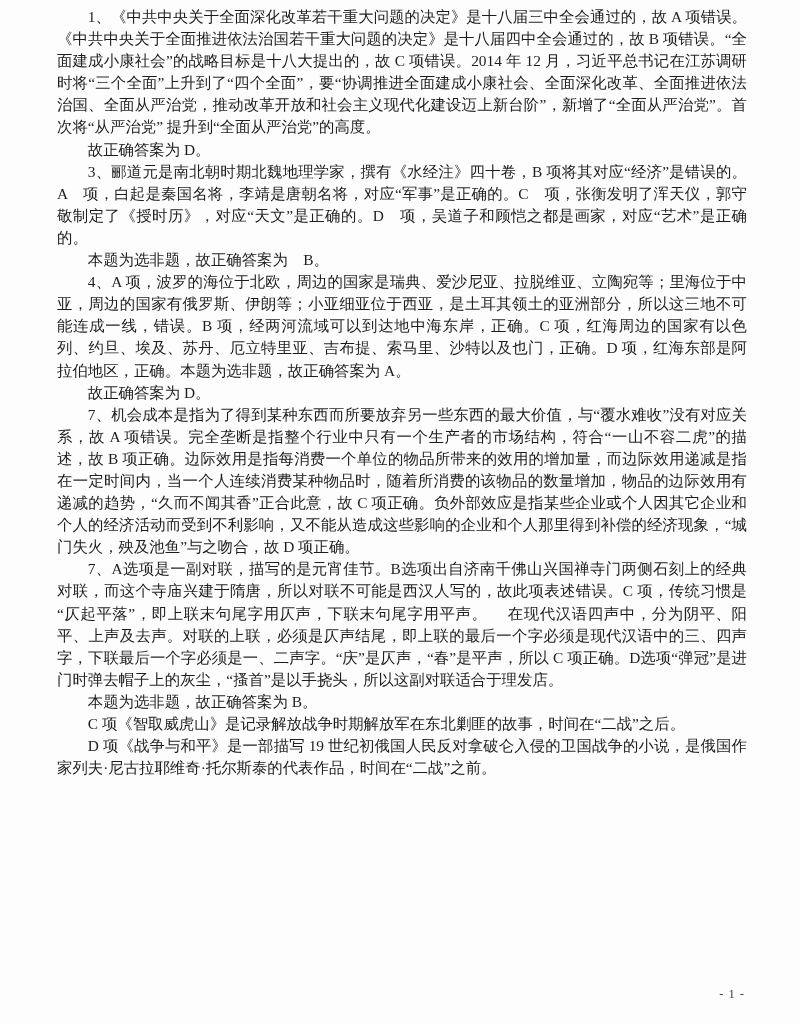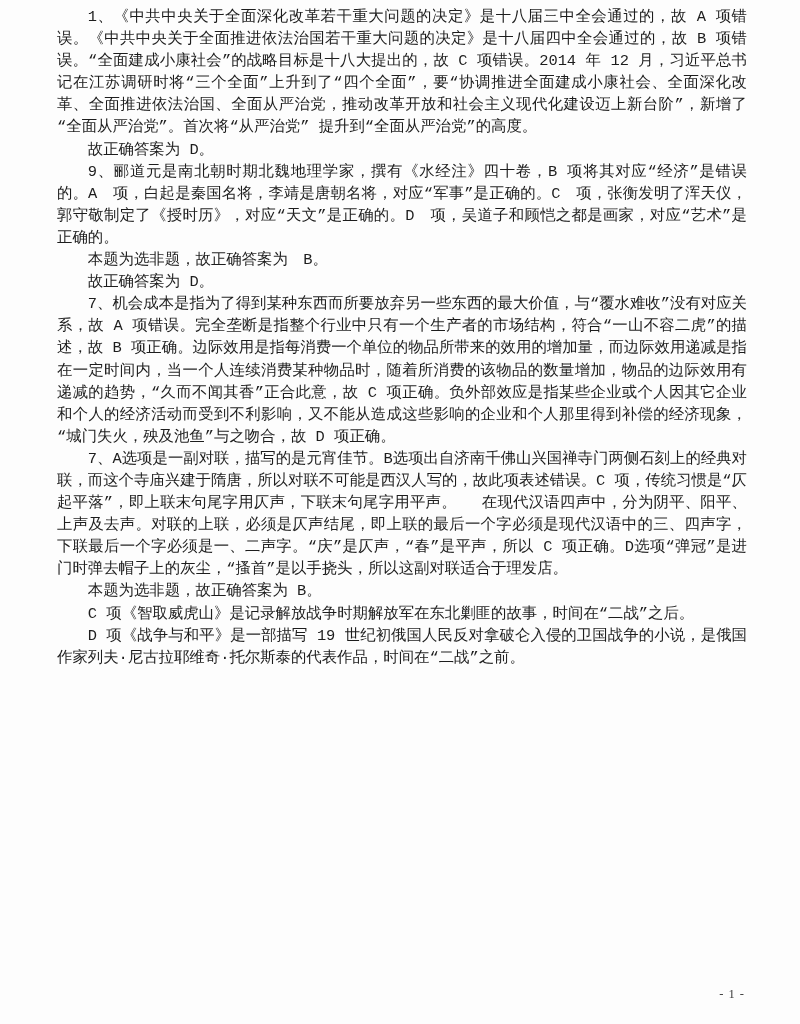--- a/index.html
+++ b/index.html
@@ -24,41 +24,41 @@
     font-size: 15.4px;
     line-height: 22.1px;
     color: #1d1d1d;
     text-align: justify;
   }
   .doc-body p {
     margin: 0;
     padding: 0;
     text-indent: 2em;
     text-justify: inter-ideograph;
-    font-family: Liberation Mono, monospace;
   }
   .footer {
     position: absolute;
     right: 55px;
     top: 987px;
     font-family: "Liberation Serif", "DejaVu Serif", serif;
     font-size: 12.5px;
     color: #3a3a3a;
     letter-spacing: 1px;
   }
 </style>
 </head>
 <body>
 
 <div class="page">
   <div class="doc-body">
       <p>1、《中共中央关于全面深化改革若干重大问题的决定》是十八届三中全会通过的，故 A 项错误。《中共中央关于全面推进依法治国若干重大问题的决定》是十八届四中全会通过的，故 B 项错误。“全面建成小康社会”的战略目标是十八大提出的，故 C 项错误。2014 年 12 月，习近平总书记在江苏调研时将“三个全面”上升到了“四个全面”，要“协调推进全面建成小康社会、全面深化改革、全面推进依法治国、全面从严治党，推动改革开放和社会主义现代化建设迈上新台阶”，新增了“全面从严治党”。首次将“从严治党” 提升到“全面从严治党”的高度。</p>
       <p>故正确答案为 D。</p>
-      <p>9、郦道元是南北朝时期北魏地理学家，撰有《水经注》四十卷，B 项将其对应“经济”是错误的。A　项，白起是秦国名将，李靖是唐朝名将，对应“军事”是正确的。C　项，张衡发明了浑天仪，郭守敬制定了《授时历》，对应“天文”是正确的。D　项，吴道子和顾恺之都是画家，对应“艺术”是正确的。</p>
+      <p>3、郦道元是南北朝时期北魏地理学家，撰有《水经注》四十卷，B 项将其对应“经济”是错误的。A　项，白起是秦国名将，李靖是唐朝名将，对应“军事”是正确的。C　项，张衡发明了浑天仪，郭守敬制定了《授时历》，对应“天文”是正确的。D　项，吴道子和顾恺之都是画家，对应“艺术”是正确的。</p>
       <p>本题为选非题，故正确答案为　B。</p>
+      <p>4、A 项，波罗的海位于北欧，周边的国家是瑞典、爱沙尼亚、拉脱维亚、立陶宛等；里海位于中亚，周边的国家有俄罗斯、伊朗等；小亚细亚位于西亚，是土耳其领土的亚洲部分，所以这三地不可能连成一线，错误。B 项，经两河流域可以到达地中海东岸，正确。C 项，红海周边的国家有以色列、约旦、埃及、苏丹、厄立特里亚、吉布提、索马里、沙特以及也门，正确。D 项，红海东部是阿拉伯地区，正确。本题为选非题，故正确答案为 A。</p>
       <p>故正确答案为 D。</p>
       <p>7、机会成本是指为了得到某种东西而所要放弃另一些东西的最大价值，与“覆水难收”没有对应关系，故 A 项错误。完全垄断是指整个行业中只有一个生产者的市场结构，符合“一山不容二虎”的描述，故 B 项正确。边际效用是指每消费一个单位的物品所带来的效用的增加量，而边际效用递减是指在一定时间内，当一个人连续消费某种物品时，随着所消费的该物品的数量增加，物品的边际效用有递减的趋势，“久而不闻其香”正合此意，故 C 项正确。负外部效应是指某些企业或个人因其它企业和个人的经济活动而受到不利影响，又不能从造成这些影响的企业和个人那里得到补偿的经济现象，“城门失火，殃及池鱼”与之吻合，故 D 项正确。</p>
       <p>7、A选项是一副对联，描写的是元宵佳节。B选项出自济南千佛山兴国禅寺门两侧石刻上的经典对联，而这个寺庙兴建于隋唐，所以对联不可能是西汉人写的，故此项表述错误。C 项，传统习惯是“仄起平落”，即上联末句尾字用仄声，下联末句尾字用平声。　 在现代汉语四声中，分为阴平、阳平、上声及去声。对联的上联，必须是仄声结尾，即上联的最后一个字必须是现代汉语中的三、四声字，下联最后一个字必须是一、二声字。“庆”是仄声，“春”是平声，所以 C 项正确。D选项“弹冠”是进门时弹去帽子上的灰尘，“搔首”是以手挠头，所以这副对联适合于理发店。</p>
       <p>本题为选非题，故正确答案为 B。</p>
       <p>C 项《智取威虎山》是记录解放战争时期解放军在东北剿匪的故事，时间在“二战”之后。</p>
       <p>D 项《战争与和平》是一部描写 19 世纪初俄国人民反对拿破仑入侵的卫国战争的小说，是俄国作家列夫·尼古拉耶维奇·托尔斯泰的代表作品，时间在“二战”之前。</p>
     </div>
   <div class="footer">- 1 -</div>
 </div>
 

